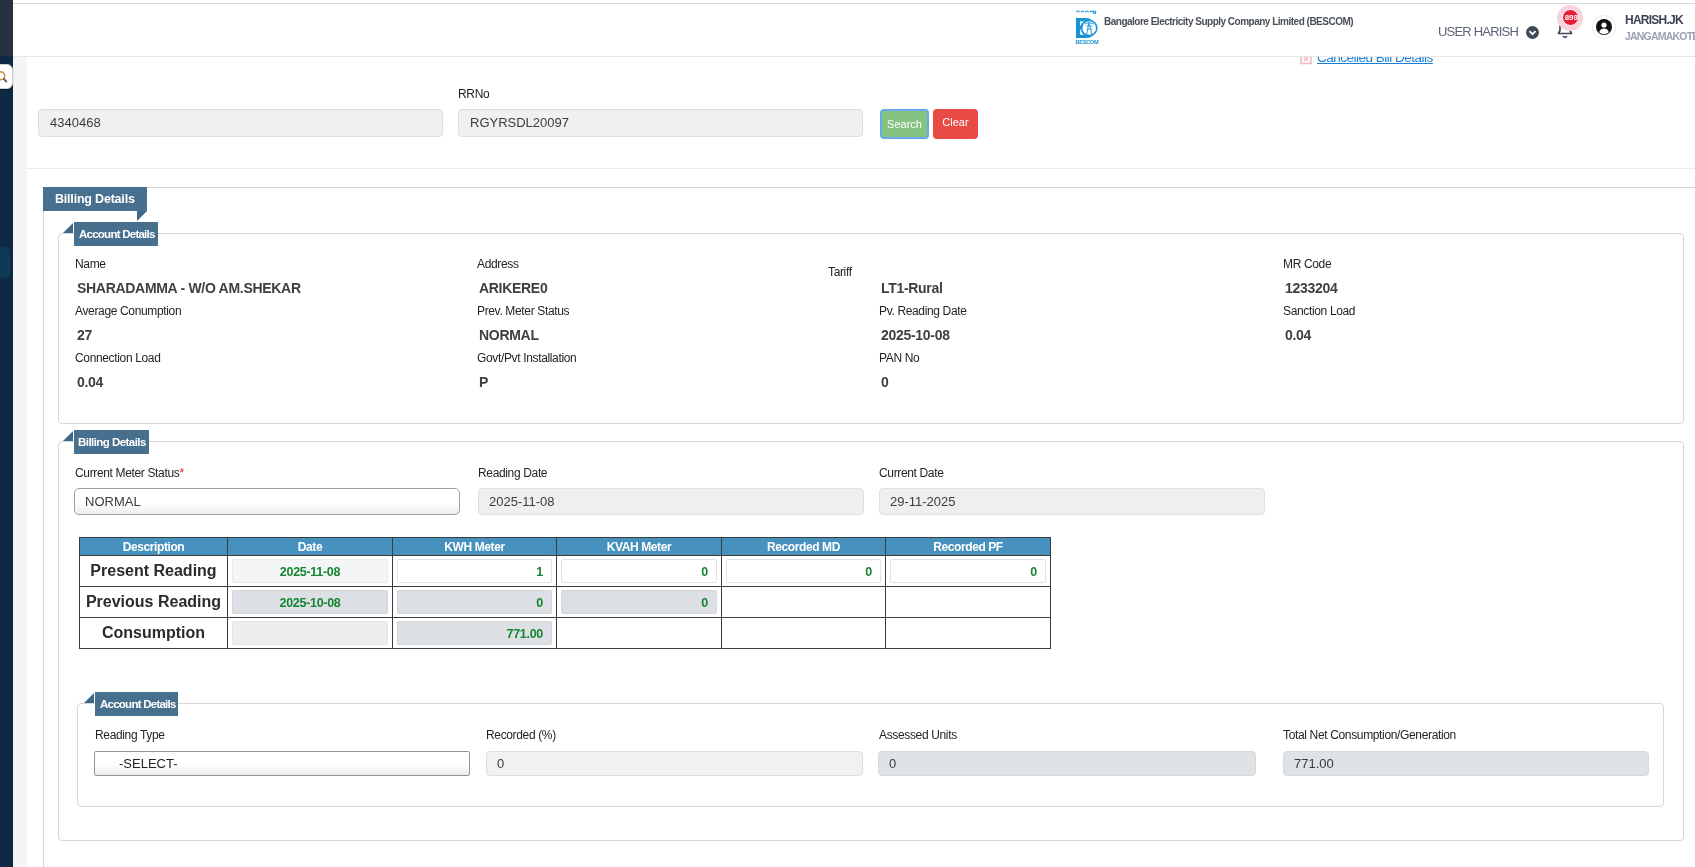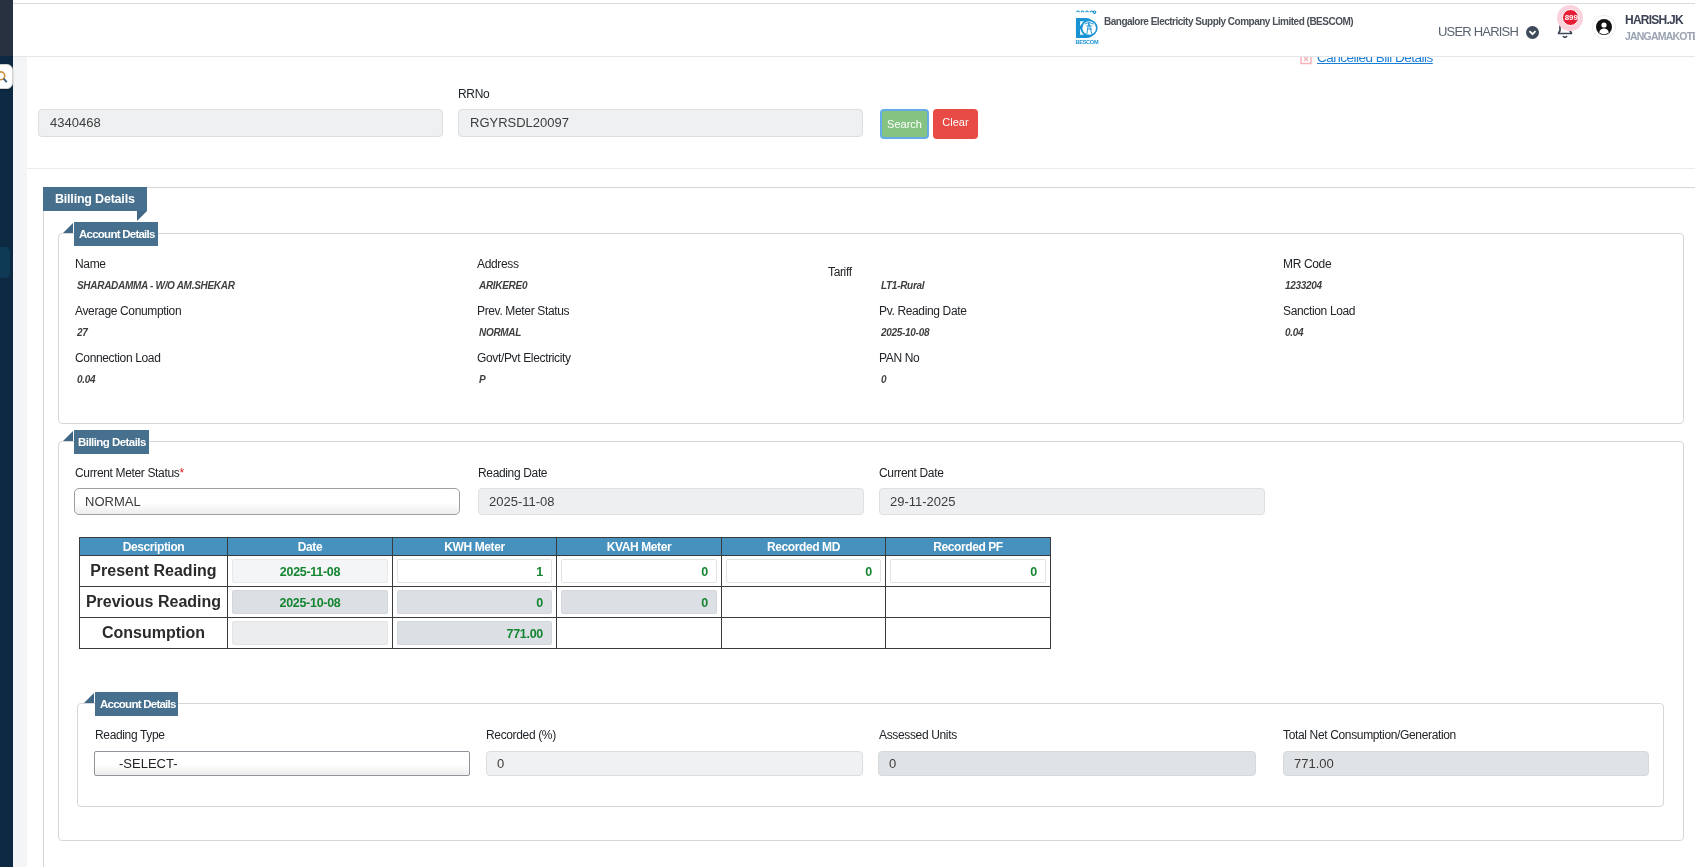--- a/index.html
+++ b/index.html
@@ -36,21 +36,21 @@
 .btn { position:absolute; z-index:3; height:30px; border-radius:4px; color:#fff; font-size:11px;
   text-align:center; line-height:27px; }
 
 
 .panel { position:absolute; background:#fff; border:1px solid #d6d7d8; border-radius:4px; }
 .ribbon { position:absolute; height:24px; background:#47708e; color:#fff; font-weight:bold;
   line-height:24px; z-index:4; white-space:nowrap; letter-spacing:-0.75px; }
 .fold { position:absolute; width:10px; height:10px; background:#3e6885; z-index:4; }
 .fold-r { clip-path:polygon(0 0, 100% 0, 0 100%); }
 .fold-l { clip-path:polygon(100% 0, 100% 100%, 0 100%); }
-.val { position:absolute; font-size:10px; letter-spacing:-0.3px; font-weight:bold; color:#3f3f3f; z-index:3; white-space:nowrap;font-style:italic; }
+.val { position:absolute; font-size:14px; letter-spacing:-0.3px; font-weight:bold; color:#3f3f3f; z-index:3; white-space:nowrap; }
 
 
 #rtable { position:absolute; left:79px; top:537px; border-collapse:collapse; z-index:3; }
 #rtable th { background:#4691be; color:#fff; font-size:12px; letter-spacing:-0.4px; font-weight:bold; height:18px; }
 #rtable th, #rtable td { border:1px solid #3c3c3c; padding:0; }
 #rtable td { height:30px; background:#fff; }
 #rtable td.desc { font-size:16px; font-weight:bold; color:#2b2b2b; text-align:center; }
 .cellbox { margin:3px 4px; height:24px; border-radius:2px; font-size:12.5px; letter-spacing:-0.3px; font-weight:bold;
   color:#148530; line-height:24px; }
 .cb-date { text-align:center; }
@@ -143,21 +143,21 @@
   <div class="val" style="left:1285px; top:280px;">1233204</div>
   <div class="lbl" style="left:75px; top:304px;">Average Conumption</div>
   <div class="lbl" style="left:477px; top:304px;">Prev. Meter Status</div>
   <div class="lbl" style="left:879px; top:304px;">Pv. Reading Date</div>
   <div class="lbl" style="left:1283px; top:304px;">Sanction Load</div>
   <div class="val" style="left:77px; top:327px;">27</div>
   <div class="val" style="left:479px; top:327px;">NORMAL</div>
   <div class="val" style="left:881px; top:327px;">2025-10-08</div>
   <div class="val" style="left:1285px; top:327px;">0.04</div>
   <div class="lbl" style="left:75px; top:351px;">Connection Load</div>
-  <div class="lbl" style="left:477px; top:351px;">Govt/Pvt Electricity</div>
+  <div class="lbl" style="left:477px; top:351px;">Govt/Pvt Installation</div>
   <div class="lbl" style="left:879px; top:351px;">PAN No</div>
   <div class="val" style="left:77px; top:374px;">0.04</div>
   <div class="val" style="left:479px; top:374px;">P</div>
   <div class="val" style="left:881px; top:374px;">0</div>
 
   <div class="panel" style="left:58px; top:441px; width:1626px; height:400px;"></div>
   <div class="ribbon" style="left:74px; top:430px; width:75px; padding-left:4px; font-size:11.5px; letter-spacing:-0.55px;">Billing Details</div>
   <div class="fold fold-l" style="left:63px; top:431px;"></div>
 
   <div class="lbl" style="left:75px; top:466px;">Current Meter Status<span style="color:#e02020;">*</span></div>

